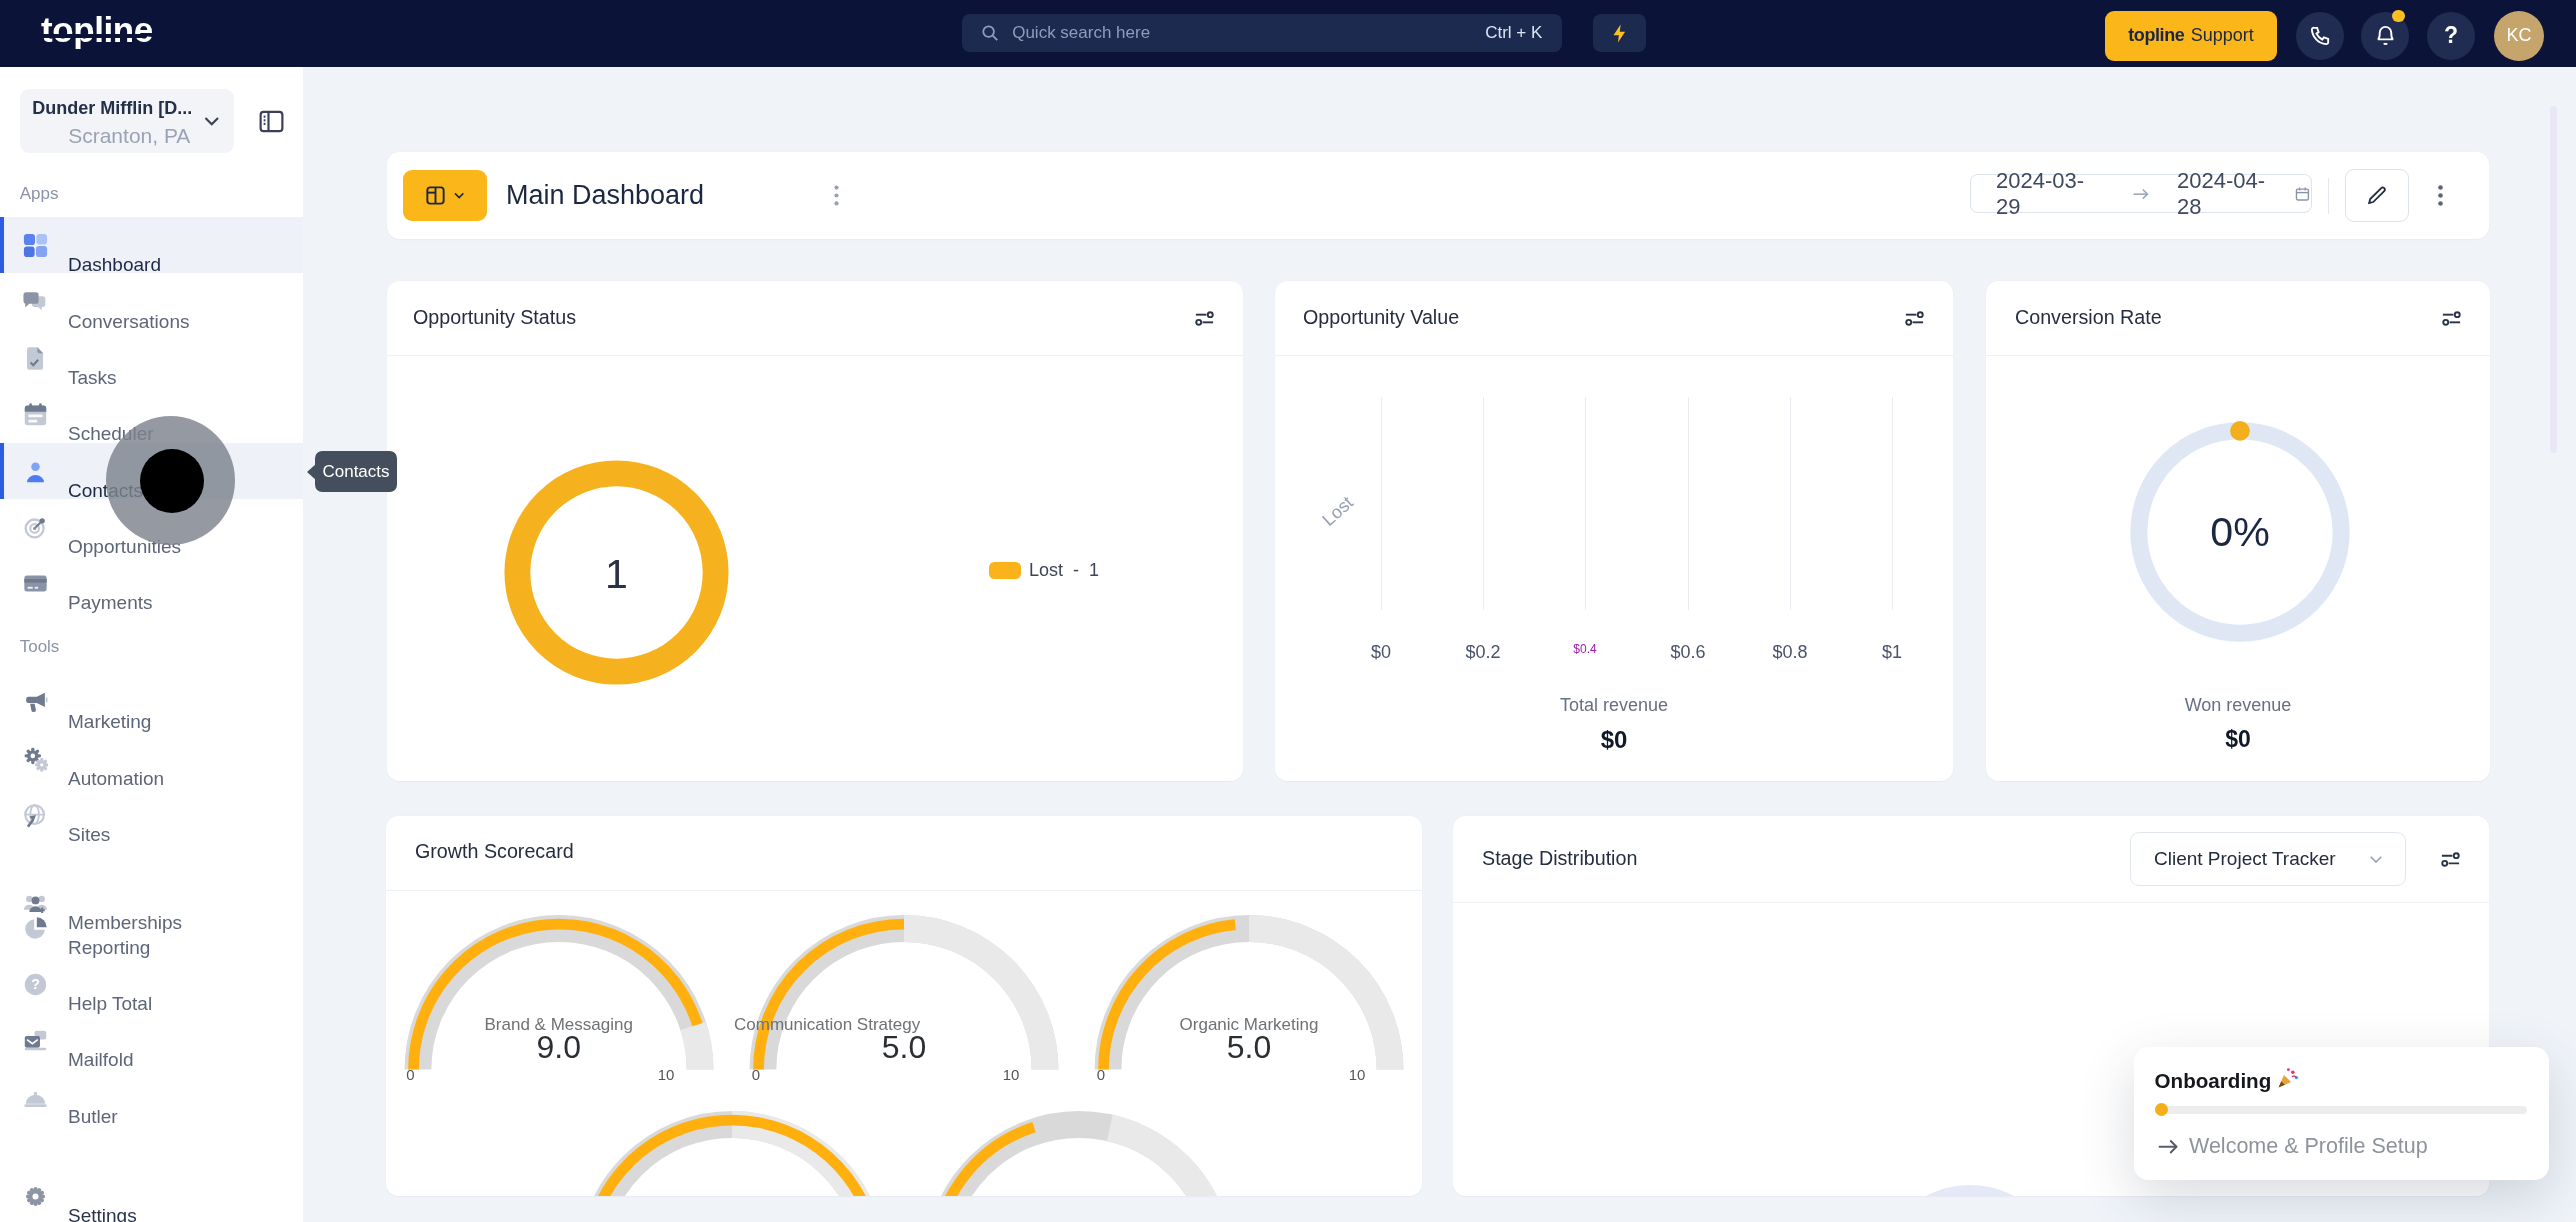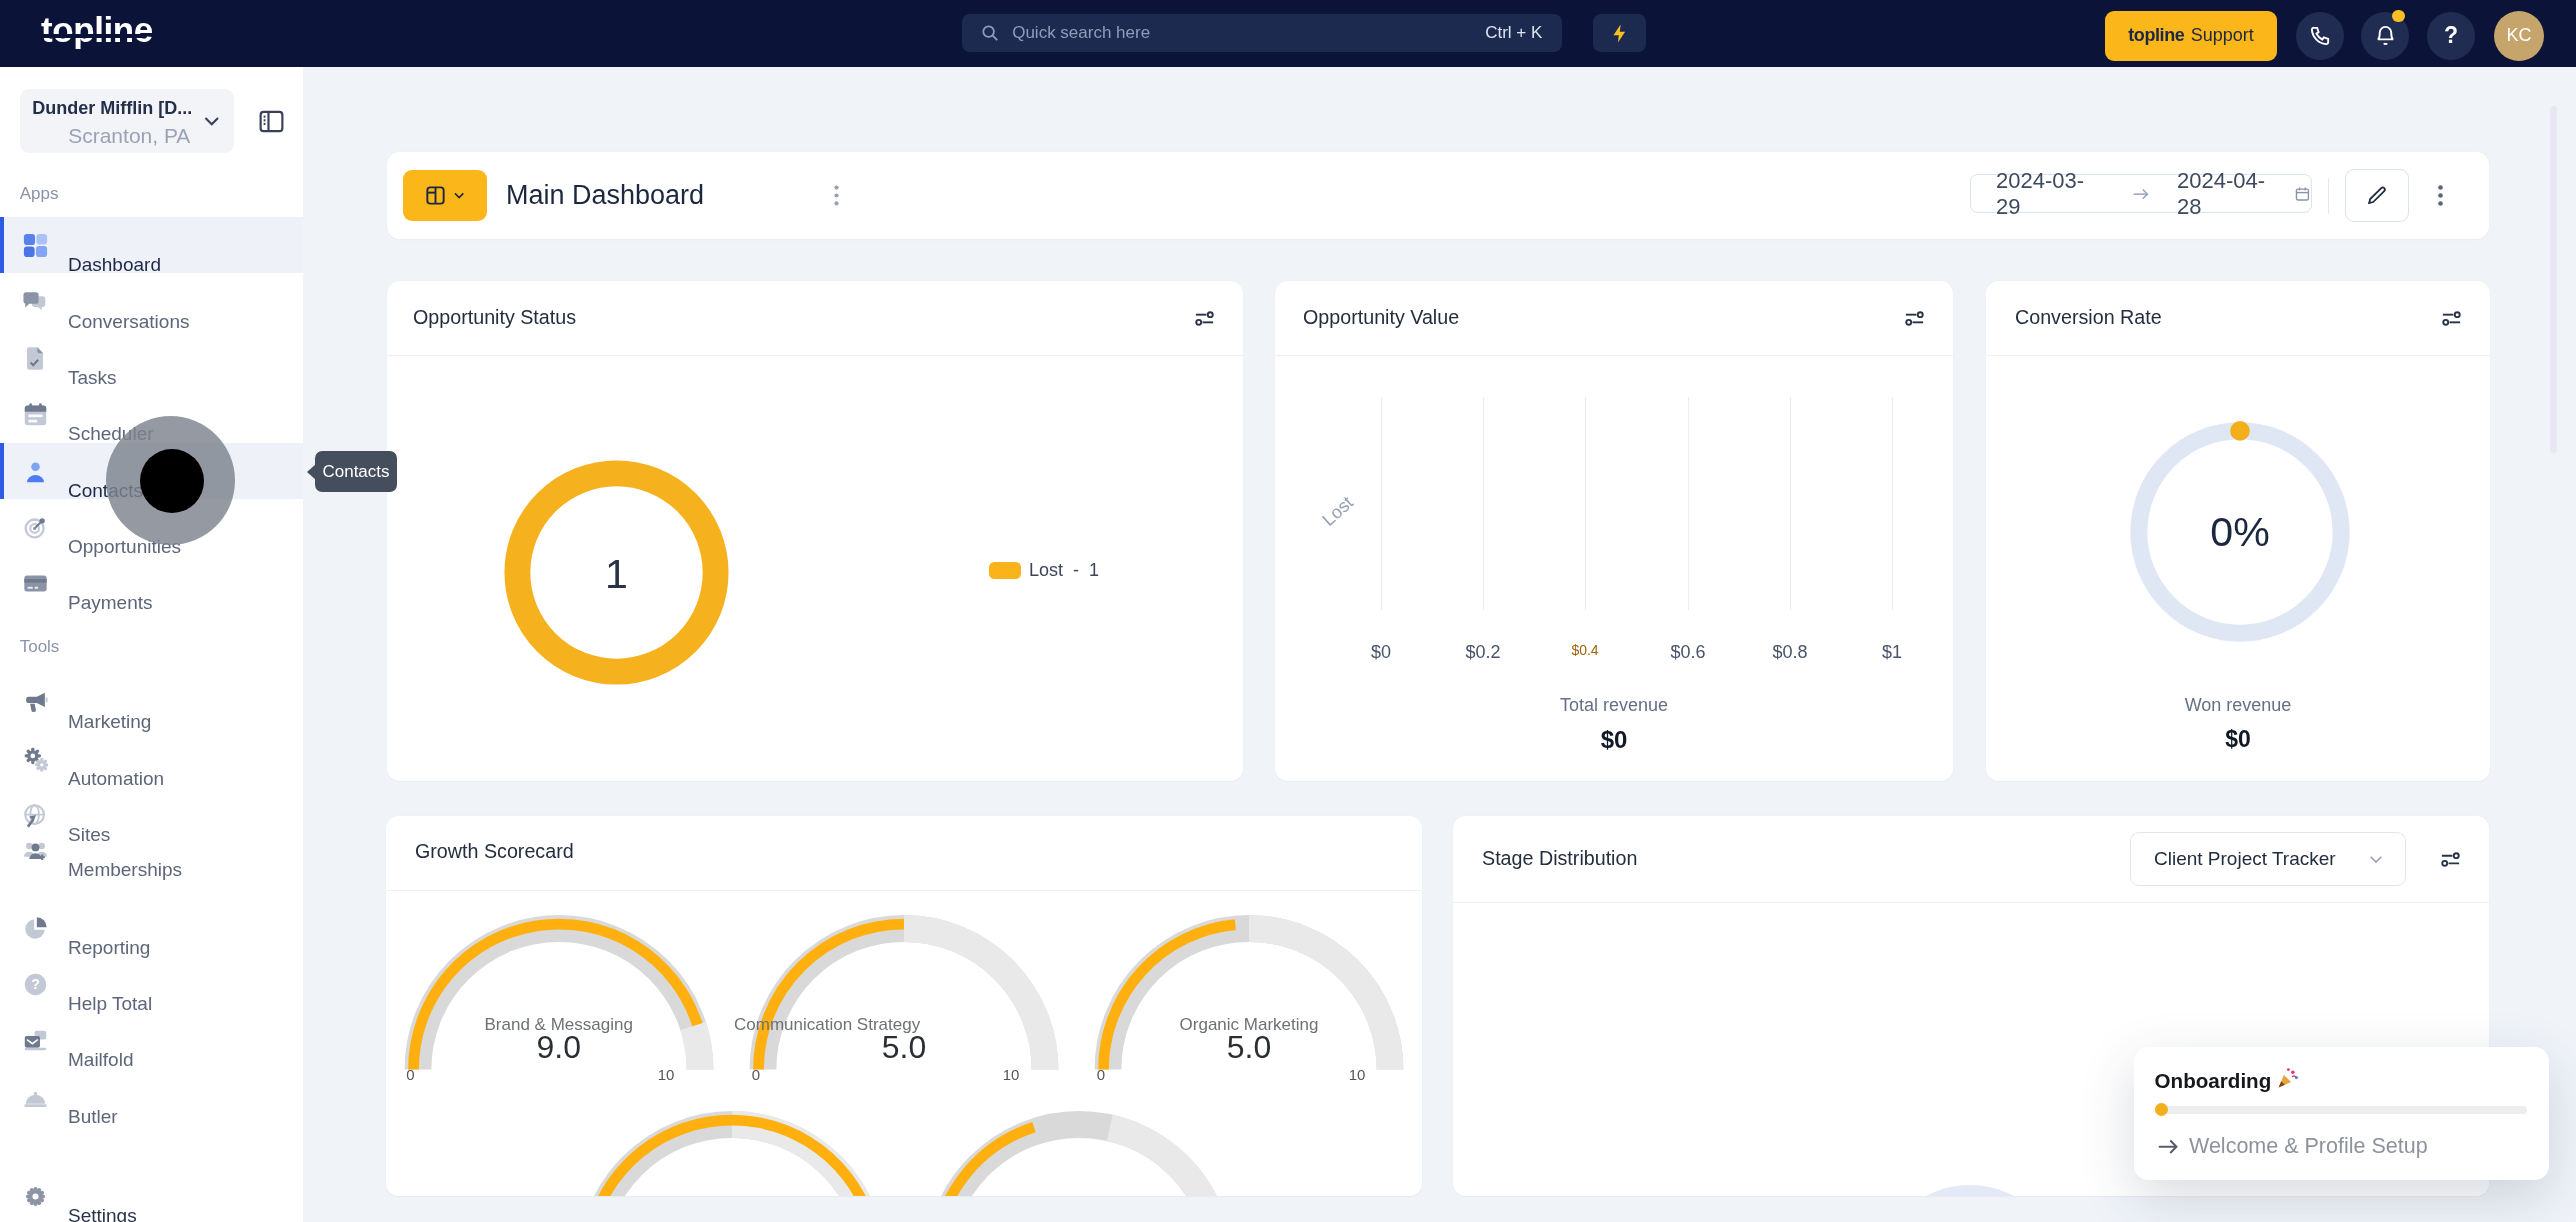--- a/index.html
+++ b/index.html
@@ -192,21 +192,21 @@
 <div class="item" style="top:720px;">
           <svg class="ic" viewBox="0 0 28 28" fill="none">
             <circle cx="13" cy="13" r="10.5" stroke="#c3c9d4" stroke-width="2.4"></circle>
             <ellipse cx="13" cy="13" rx="4.8" ry="10.5" stroke="#c3c9d4" stroke-width="2"></ellipse>
             <line x1="2.5" y1="13" x2="23.5" y2="13" stroke="#c3c9d4" stroke-width="2"></line>
             <path d="M5.5 26.5 L11.5 18.5" stroke="#6f7a8e" stroke-width="3"></path>
             <path d="M14.5 13.5 l-7.5 1.5 5 5.5 z" fill="#6f7a8e"></path>
           </svg>
           <span class="tx">Sites</span>
         </div>
-<div class="item" style="top:755px;">
+<div class="item" style="top:808px;">
           <svg class="ic" viewBox="0 0 28 28">
             <circle cx="7" cy="9" r="3.6" fill="#c3c9d4"></circle>
             <circle cx="21" cy="9" r="3.6" fill="#c3c9d4"></circle>
             <path d="M1 21 a6 5.5 0 0 1 12 0 z" fill="#c3c9d4"></path>
             <path d="M15 21 a6 5.5 0 0 1 12 0 z" fill="#c3c9d4"></path>
             <circle cx="14" cy="10.5" r="4.4" fill="#6f7a8e"></circle>
             <path d="M7 23.5 a7 6.5 0 0 1 14 0 z" fill="#6f7a8e"></path>
             <path d="M21.5 18.5 v6 M18.5 21.5 h6" stroke="#6f7a8e" stroke-width="2.4"></path>
           </svg>
           <span class="tx">Memberships</span>
@@ -333,21 +333,21 @@
 <div style="position:absolute; left:208px; top:116px; width:1.4px; height:213px; background:#e9edf2;"></div>
 <div style="position:absolute; left:310px; top:116px; width:1.4px; height:213px; background:#e9edf2;"></div>
 <div style="position:absolute; left:413px; top:116px; width:1.4px; height:213px; background:#e9edf2;"></div>
 <div style="position:absolute; left:515px; top:116px; width:1.4px; height:213px; background:#e9edf2;"></div>
 <div style="position:absolute; left:617px; top:116px; width:1.4px; height:213px; background:#e9edf2;"></div>
 </div>
     <div style="position:absolute; left:46px; top:220px; transform:rotate(-42deg); font-size:18px; color:#97a1b4;">Lost</div>
     <div id="xlabels">
 <div style="position:absolute; left:70px; top:361px; width:72px; text-align:center; font-size:18px; color:#49536b;">$0</div>
 <div style="position:absolute; left:172px; top:361px; width:72px; text-align:center; font-size:18px; color:#49536b;">$0.2</div>
-<div style="position:absolute; left:274px; top:361px; width:72px; text-align:center; font-size:14px; color:#a16207;">$0.4</div>
+<div style="position:absolute; left:274px; top:361px; width:72px; text-align:center; font-size:12px; color:#a21caf;">$0.4</div>
 <div style="position:absolute; left:377px; top:361px; width:72px; text-align:center; font-size:18px; color:#49536b;">$0.6</div>
 <div style="position:absolute; left:479px; top:361px; width:72px; text-align:center; font-size:18px; color:#49536b;">$0.8</div>
 <div style="position:absolute; left:581px; top:361px; width:72px; text-align:center; font-size:18px; color:#49536b;">$1</div>
 </div>
     <div style="position:absolute; left:0; top:414px; width:678px; text-align:center; font-size:18px; color:#667085;">Total revenue</div>
     <div style="position:absolute; left:0; top:445px; width:678px; text-align:center; font-size:24px; font-weight:700; color:#111827;">$0</div>
   </div>
 
   <div class="card" style="left:1986px; top:281px; width:504px; height:500px;">
     <div class="ctitle" style="left:29px; top:25px;">Conversion Rate</div>

